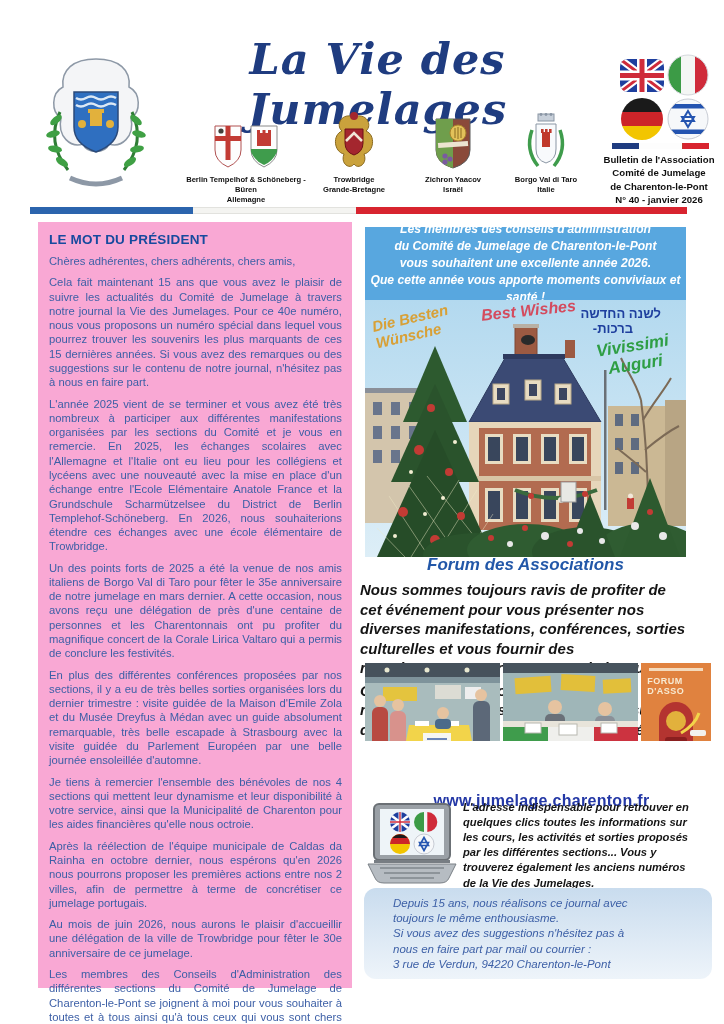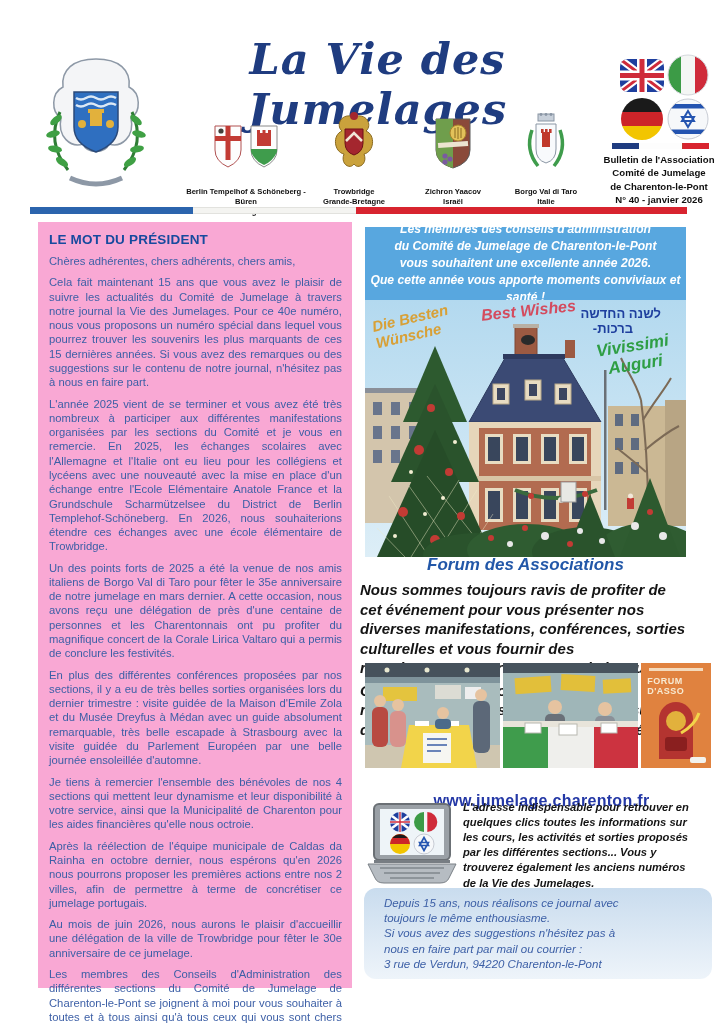--- a/index.html
+++ b/index.html
@@ -6,21 +6,21 @@
   .page{position:relative;width:724px;height:1024px;background:#ffffff;overflow:hidden;
         font-family:"Liberation Sans",sans-serif;color:#111;}
 
   
   .arms{position:absolute;left:40px;top:54px;width:112px;height:142px;}
   .title{position:absolute;left:150px;top:34px;width:455px;margin:0;text-align:center;
          font-family:"DejaVu Serif",serif;font-style:italic;font-weight:bold;
          font-size:43px;color:#1f3c80;letter-spacing:1px;}
   .crest{position:absolute;top:106px;text-align:center;}
   .crest-img{height:66px;display:flex;align-items:flex-end;justify-content:center;}
-  .crest-label{font-size:7.6px;font-weight:bold;line-height:1.3;color:#111;margin-top:15px;}
+  .crest-label{font-size:7.6px;font-weight:bold;line-height:1.3;color:#111;margin-top:3px;}
   .c1{left:178px;width:136px;} .c2{left:306px;width:96px;}
   .c3{left:412px;width:82px;}  .c4{left:504px;width:84px;}
 
   .flags{position:absolute;left:620px;top:56px;width:92px;display:grid;
          grid-template-columns:44px 44px;grid-auto-rows:42px;gap:2px;place-items:center;}
   .mini-tricolor{position:absolute;left:612px;top:143px;width:97px;height:6px;display:flex;}
   .mini-tricolor .b{width:26px;background:#1f3c80;}
   .mini-tricolor .w{flex:1;background:#fdfdfd;border-left:1.5px solid #1f3c80;border-right:1.5px solid #c0392b;}
   .mini-tricolor .r{width:26px;background:#d8242f;}
   .bulletin{position:absolute;left:596px;top:153px;width:126px;text-align:center;
@@ -50,37 +50,37 @@
   .ov-he{left:192px;top:7px;width:104px;color:#1e3f9e;font-size:13px;text-align:right;font-style:normal;}
   .ov-he .l2{margin-right:28px;}
   .ov-it{right:2px;top:36px;width:100px;color:#2e9e44;font-size:17px;transform:rotate(-9deg);text-align:center;}
 
   .forum-h{position:absolute;left:365px;top:555px;width:321px;margin:0;text-align:center;
            color:#2257a8;font-size:17px;font-weight:bold;font-style:italic;}
   .forum-text{position:absolute;left:360px;top:580px;width:330px;}
   .forum-text p{margin:0 0 3px;font-size:15px;font-weight:bold;font-style:italic;
                 color:#141414;line-height:1.3;}
 
-  .strip{position:absolute;left:365px;top:663px;width:346px;height:105px;display:flex;gap:3px;}
+  .strip{position:absolute;left:365px;top:663px;width:346px;height:78px;display:flex;gap:3px;}
   .strip-photo{overflow:hidden;}
   .poster{width:70px;background:#e0823f;position:relative;box-sizing:border-box;overflow:hidden;}
   .poster-band{position:absolute;left:8px;top:5px;width:54px;height:3px;background:#f7ead2;opacity:.85;}
   .poster-title{position:absolute;left:6px;top:13px;color:#f7ead2;font-weight:bold;
                 font-size:9px;line-height:1.15;letter-spacing:.5px;}
   .poster-btn{position:absolute;right:5px;bottom:5px;width:16px;height:6px;background:#f2f2ee;border-radius:2px;}
 
   .url{position:absolute;left:365px;top:776px;width:321px;margin:16px;text-align:center;
        color:#2438a6;font-size:16px;font-weight:bold;letter-spacing:.3px;}
   .laptop{position:absolute;left:366px;top:802px;width:92px;height:84px;}
   .webtext{position:absolute;left:463px;top:800px;width:228px;margin:0;font-size:11.2px;
            font-weight:bold;font-style:italic;color:#141414;line-height:1.35;}
 
   .footerbox{position:absolute;left:364px;top:888px;width:348px;height:91px;border-radius:12px;
              background:linear-gradient(180deg,#c9dcee,#eef4fa);box-sizing:border-box;
-             padding:8px 20px;color:#3c5fa6;font-style:italic;font-size:11.5px;line-height:1.32;}
+             padding:8px 29px;color:#3c5fa6;font-style:italic;font-size:11.5px;line-height:1.32;}
   .footerbox .txt{width:238px;}
   .footerbox .email{text-decoration:none;color:#3c5fa6;}
   .cake{position:absolute;right:12px;top:4px;width:80px;height:82px;}
 </style>
 </head>
 <body>
 
 <div class="page">
 
   <div class="arms">

